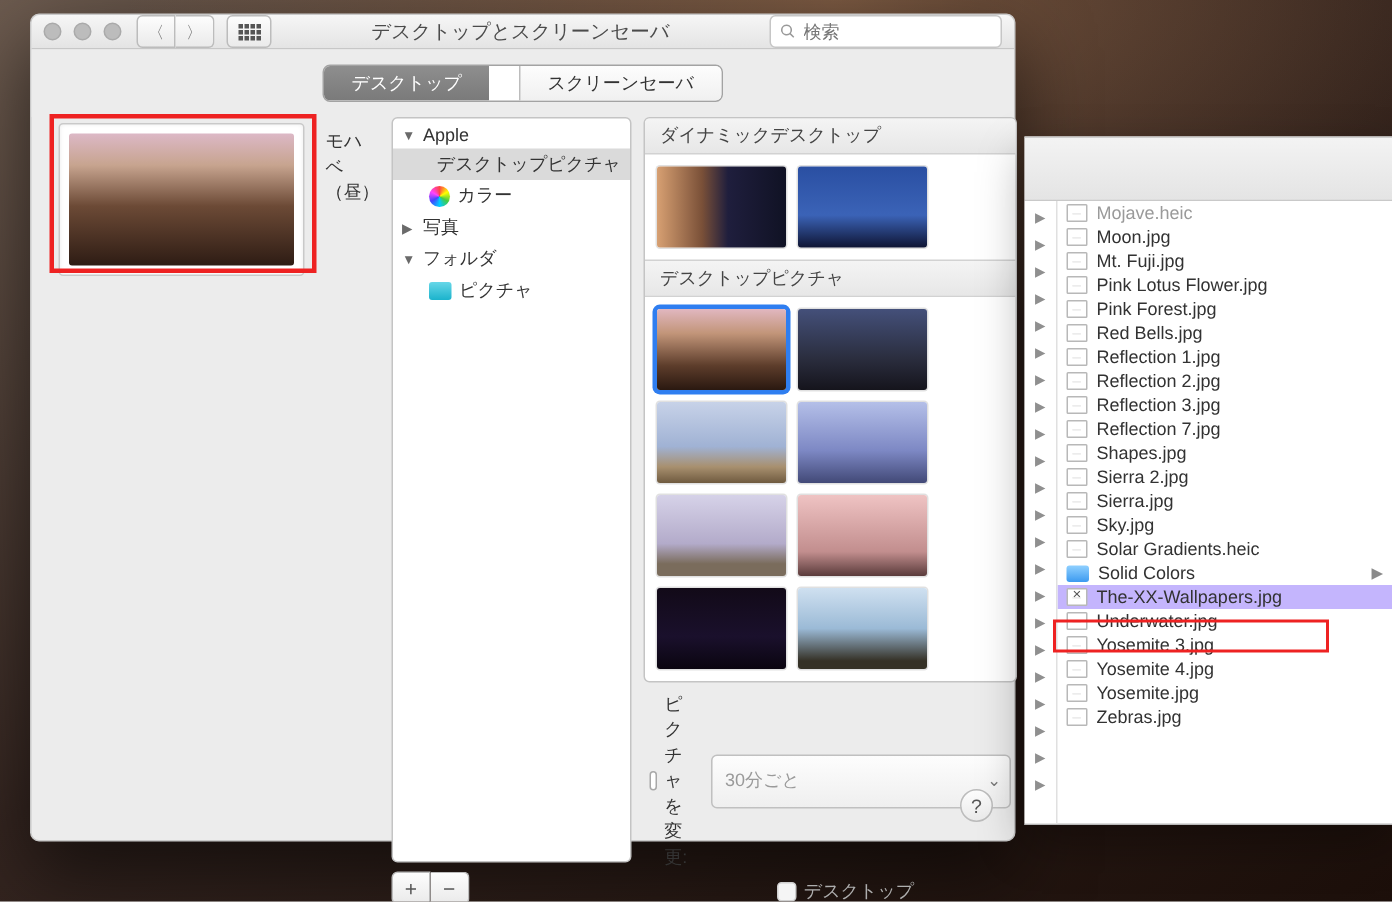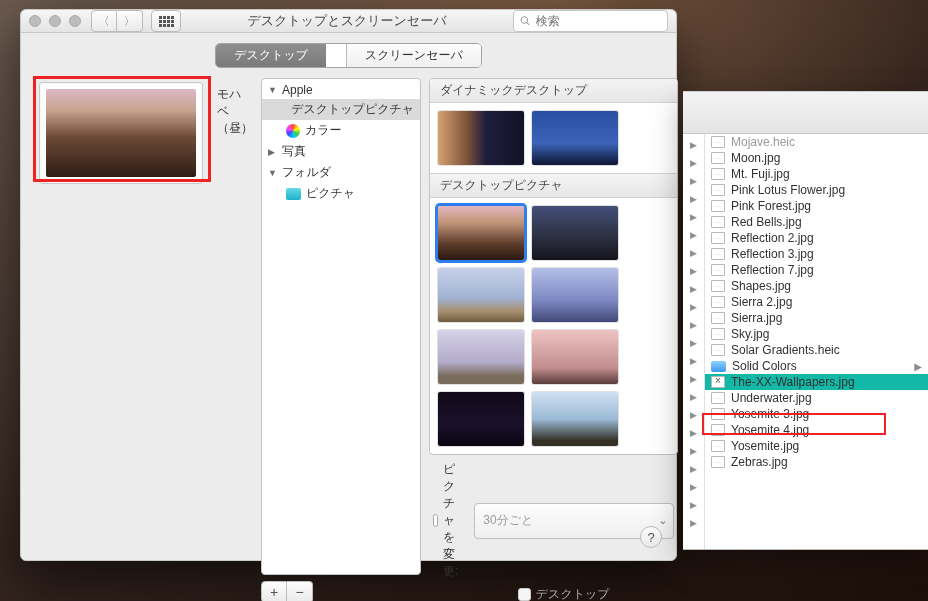--- a/index.html
+++ b/index.html
@@ -99,21 +99,21 @@
     background:#fff; border-top:1px solid #cfcfcf; border-bottom:1px solid #b8b8b8;
     box-shadow:0 12px 30px rgba(0,0,0,0.35);
     overflow:hidden;
   }
   .finder-titlebar { height:42px; background:linear-gradient(#f3f3f3,#e4e4e4); border-bottom:1px solid #c9c9c9; }
   .finder-cols { display:flex; height:calc(100% - 42px); }
   .gutter { width:22px; border-right:1px solid #e0e0e0; background:#fff; display:flex; flex-direction:column; padding-top:2px; }
   .gutter span { font-size:9px; color:#8f8f8f; text-align:center; height:18px; line-height:18px; }
   .col { flex:1; overflow:auto; font-size:12px; }
   .fin-row { display:flex; align-items:center; gap:6px; padding:1px 6px; color:#323232; white-space:nowrap; position:relative; }
-  .fin-row.sel { background:#14b8a6; }
+  .fin-row.sel { background:#c4b5fd; }
   .fin-row .arrow { margin-left:auto; font-size:10px; color:#8a8a8a; padding-left:4px; }
   .file-icon { width:14px; height:12px; background:#fff; border:1px solid #b8b8b8; border-radius:1px; position:relative; flex-shrink:0; }
   .file-icon::after { content:""; position:absolute; inset:2px; background:linear-gradient(#888,#888) center/70% 1px no-repeat, linear-gradient(#888,#888) center 60%/70% 1px no-repeat; opacity:0.15; }
   .file-icon.x::before { content:"×"; position:absolute; left:3px; top:-2px; font-size:10px; color:#555; }
   .folder-mini { width:15px; height:11px; border-radius:2px; background:linear-gradient(#8fd0ff,#3c9af0); flex-shrink:0; }
   .red-box2 { position:absolute; left:702px; top:413px; width:184px; height:22px; border:2px solid #e22; pointer-events:none; z-index:50; }
 </style>
 </head>
 <body>
 <div class="bg-ridge"></div>
@@ -297,20 +297,24 @@
         <div class="fin-row">
           <span class="file-icon"></span>
           <span>Pink Forest.jpg</span>
         </div>
         <div class="fin-row">
           <span class="file-icon"></span>
           <span>Red Bells.jpg</span>
         </div>
         <div class="fin-row">
           <span class="file-icon"></span>
+          <span>Reflection 1.jpg</span>
+        </div>
+        <div class="fin-row">
+          <span class="file-icon"></span>
           <span>Reflection 2.jpg</span>
         </div>
         <div class="fin-row">
           <span class="file-icon"></span>
           <span>Reflection 3.jpg</span>
         </div>
         <div class="fin-row">
           <span class="file-icon"></span>
           <span>Reflection 7.jpg</span>
         </div>

